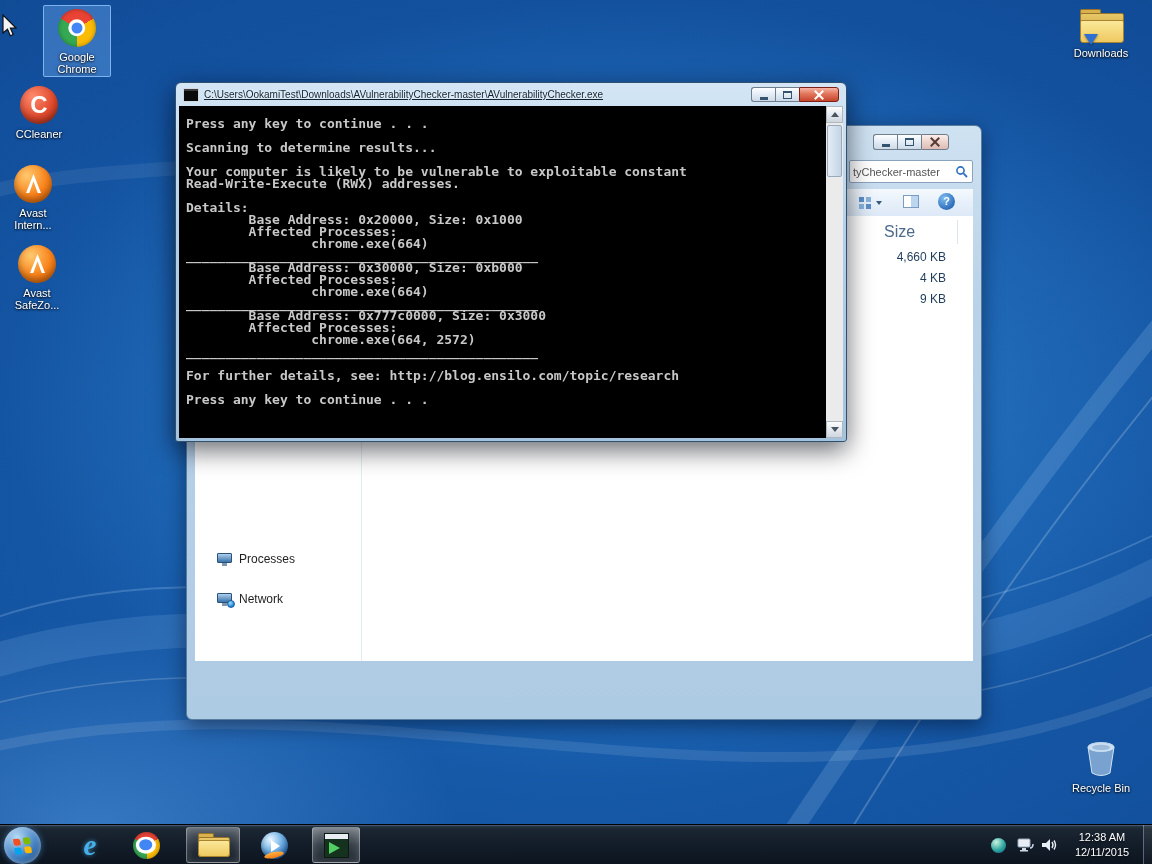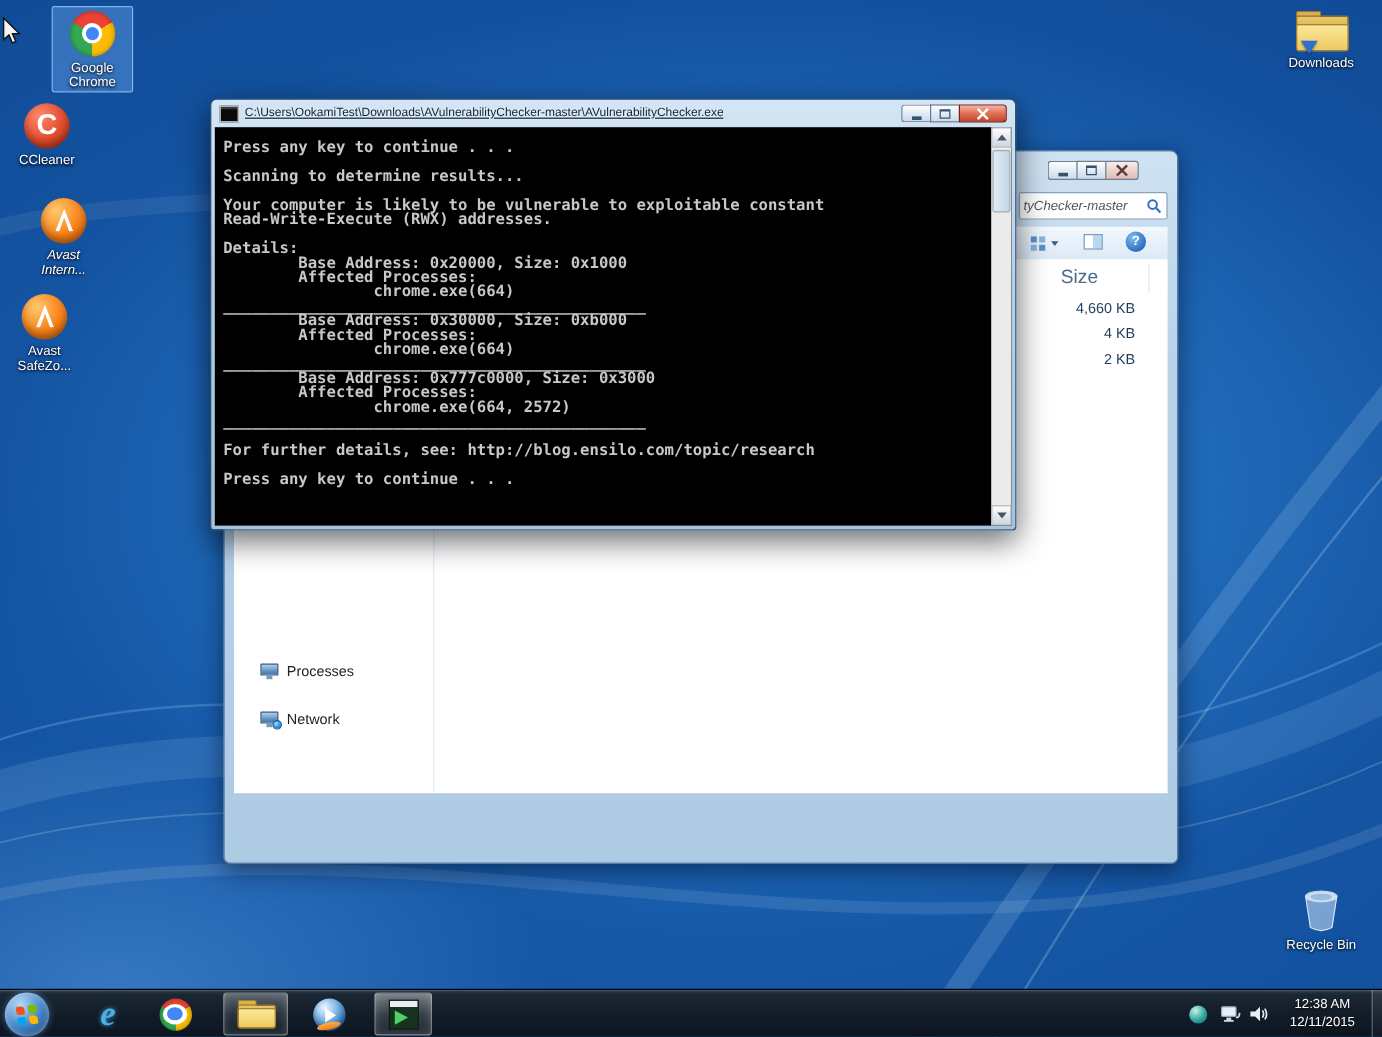--- a/index.html
+++ b/index.html
@@ -73,21 +73,21 @@
   .cap.close-neutral{border-radius:0 3px 3px 0;border-right-width:1px;width:28px;
     background:linear-gradient(#fbefec,#eed6d0 45%,#ddbcb4);}
   .g-min{width:8px;height:3px;background:#33536f;margin-top:7px;}
   .g-max{width:9px;height:8px;border:1px solid #33536f;border-top-width:2px;box-sizing:border-box;background:transparent;}
   .g-close{position:relative;width:10px;height:10px;}
   .g-close::before,.g-close::after{content:"";position:absolute;left:4px;top:-1px;width:2px;height:12px;background:#5a3a34;}
   .g-close::before{transform:rotate(45deg);}
   .g-close::after{transform:rotate(-45deg);}
   .exp-search{position:absolute;top:34px;right:8px;width:122px;height:21px;
     background:#fff;border:1px solid #8aa3bc;border-radius:2px;
-    display:flex;align-items:center;overflow:hidden;font-style:italic;}
+    display:flex;align-items:center;overflow:hidden;}
   .exp-search-text{flex:1;font-size:11px;color:#555;padding-left:3px;white-space:nowrap;}
   .exp-search svg{flex:0 0 auto;margin-right:3px;}
   .exp-toolbar{position:absolute;top:63px;left:8px;right:8px;height:27px;
     background:linear-gradient(#f4f9fd,#e7f0fa 50%,#dce9f6);
     border-bottom:1px solid #c6d7e8;}
   .tb-views{position:absolute;right:88px;top:6px;width:26px;height:15px;display:flex;align-items:center;}
   .views-grid{width:13px;height:12px;
     background:
       linear-gradient(#5b8fc9,#5b8fc9) 0 0/5px 5px no-repeat,
       linear-gradient(#86b3dd,#86b3dd) 7px 0/5px 5px no-repeat,
@@ -214,21 +214,21 @@
       <div class="ring">
         <div class="core"></div>
       </div>
     </div>
   <div class="lbl">Google Chrome</div>
 </div>
 <div class="desk-icon" style="left:6px;top:83px;">
   <div class="ico ccleaner-ball">C</div>
   <div class="lbl">CCleaner</div>
 </div>
-<div class="desk-icon" style="left:20px;top:162px;font-style:italic;">
+<div class="desk-icon" style="left:0;top:162px;">
   <div class="ico avast-ball"></div>
   <div class="lbl">Avast Intern...</div>
 </div>
 <div class="desk-icon" style="left:4px;top:242px;">
   <div class="ico avast-ball"></div>
   <div class="lbl">Avast SafeZo...</div>
 </div>
 
 <div class="desk-icon" style="left:1068px;top:6px;">
   <div class="ico folder" style="width:42px;height:34px;">
@@ -292,21 +292,21 @@
           <div class="mini-globe"></div>
         </div>
       <span>Network</span>
     </div>
     <div class="exp-nav-sep"></div>
     <div class="size-header">Size</div>
     <div class="size-header-sep"></div>
     <div class="size-rows">
       <div class="size-row">4,660 KB</div>
       <div class="size-row">4 KB</div>
-      <div class="size-row">2 KB</div>
+      <div class="size-row">9 KB</div>
     </div>
   </div>
 </div>
 
 <div class="console">
   <div class="con-title">
     <div class="con-icon"></div>
     <span class="con-title-text">C:\Users\OokamiTest\Downloads\AVulnerabilityChecker-master\AVulnerabilityChecker.exe</span>
   </div>
   <div class="con-caption">

